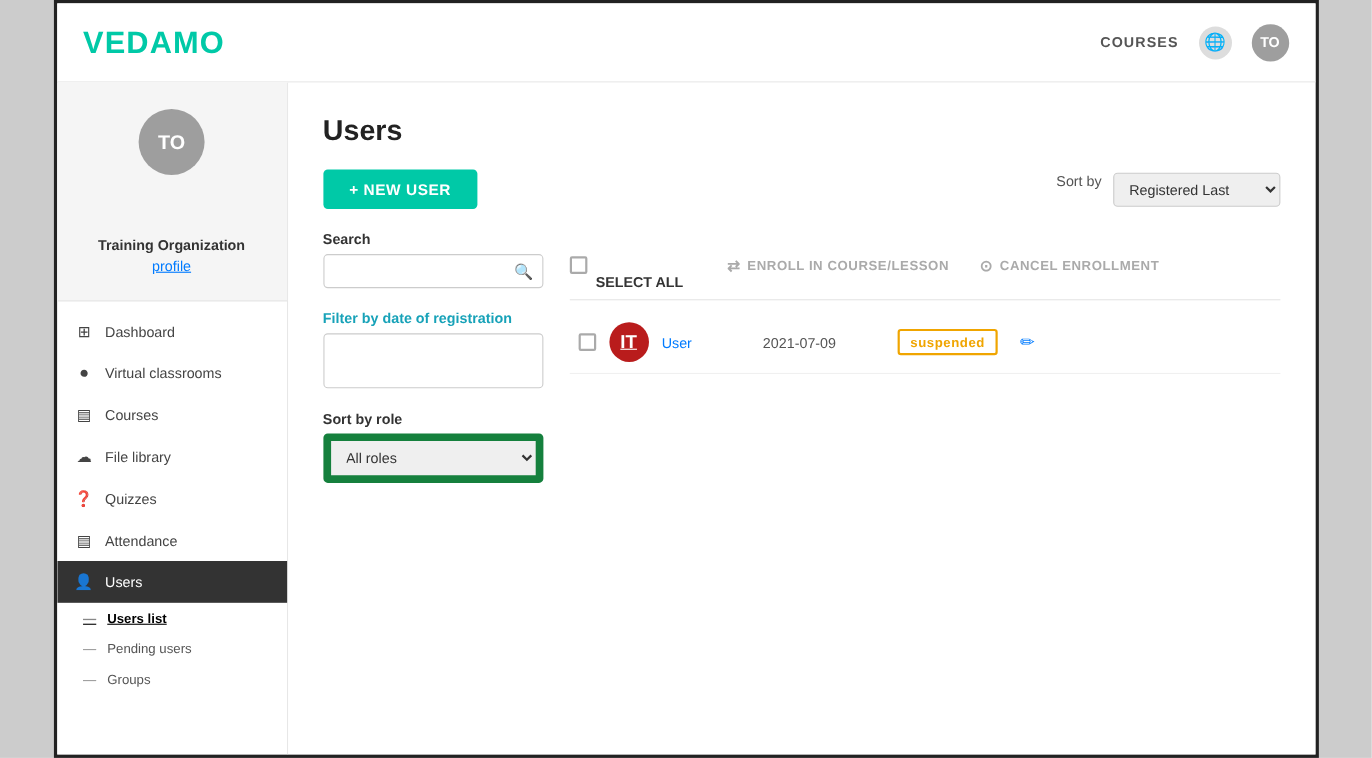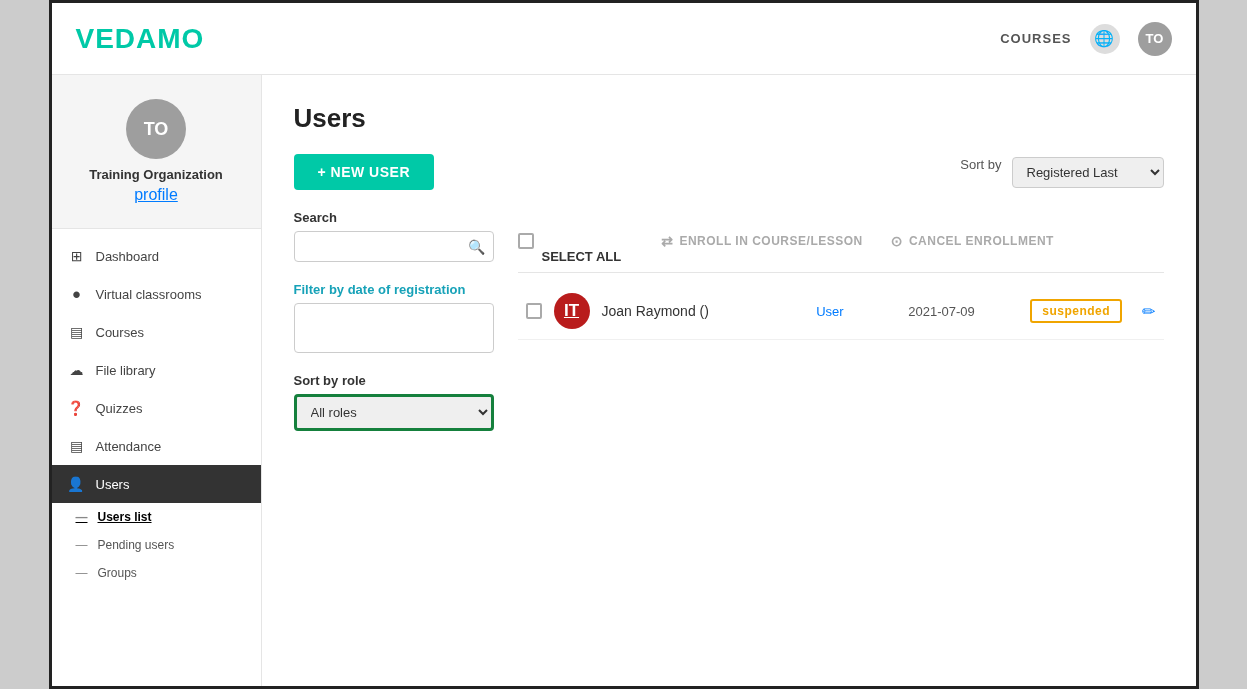--- a/index.html
+++ b/index.html
@@ -14,22 +14,22 @@
     .globe-icon { width: 30px; height: 30px; border-radius: 50%; background: #ddd; display: flex; align-items: center; justify-content: center; color: #555; font-size: 16px; cursor: pointer; }
     .user-avatar-header { width: 34px; height: 34px; border-radius: 50%; background: #9e9e9e; display: flex; align-items: center; justify-content: center; color: #fff; font-size: 13px; font-weight: 700; cursor: pointer; }
 
     
     .main-layout { display: flex; flex: 1; overflow: hidden; }
 
     
     .sidebar { width: 210px; flex-shrink: 0; background: #fff; border-right: 1px solid #e5e5e5; display: flex; flex-direction: column; padding-top: 0; }
     .org-section { padding: 24px 16px; display: flex; flex-direction: column; align-items: center; border-bottom: 1px solid #e5e5e5; background: #f5f5f5; }
     .org-avatar { width: 60px; height: 60px; border-radius: 50%; background: #9e9e9e; display: flex; align-items: center; justify-content: center; color: #fff; font-size: 18px; font-weight: 700; margin-bottom: 8px; }
-    .org-name { font-size: 13px; font-weight: 700; color: #333; text-align: center; margin-bottom: 4px; }
-    .org-profile-link { font-size: 16px; color: #007bff; text-decoration: underline; cursor: pointer; }
+    .org-name { font-size: 13px; font-weight: 700; color: #333; text-align: center; margin-bottom: 4px; margin-top: 48px; }
+    .org-profile-link { font-size: 13px; color: #007bff; text-decoration: underline; cursor: pointer; }
     
     .nav-items { flex: 1; padding: 8px 0; }
     .nav-item { display: flex; align-items: center; gap: 10px; padding: 10px 16px; cursor: pointer; font-size: 13px; color: #444; }
     .nav-item.active { background: #333; color: #fff; }
     .nav-icon { width: 18px; height: 18px; display: flex; align-items: center; justify-content: center; font-size: 14px; flex-shrink: 0; }
     
     .sub-nav { padding-left: 0; }
     .sub-nav-item { display: flex; align-items: center; gap: 6px; padding: 7px 16px 7px 24px; font-size: 12px; color: #555; cursor: pointer; }
     .sub-nav-item.active { color: #000; font-weight: 700; text-decoration: underline; }
     .sub-nav-item .dash { color: #888; margin-right: 4px; }
@@ -45,21 +45,21 @@
 
     
     .filter-and-list { display: flex; gap: 24px; }
     .filter-panel { width: 200px; flex-shrink: 0; }
     .filter-label { font-size: 13px; font-weight: 700; color: #333; margin-bottom: 6px; }
     .filter-label.date-label { color: #17a2b8; margin-top: 17px; }
     .search-input-wrap { position: relative; margin-bottom: 20px; }
     .search-input { width: 100%; border: 1px solid #ccc; padding: 7px 30px 7px 10px; font-size: 13px; border-radius: 4px; color: #333; }
     .search-icon { position: absolute; right: 8px; top: 50%; transform: translateY(-50%); color: #aaa; font-size: 14px; }
     .date-input { width: 100%; border: 1px solid #ccc; padding: 7px 10px; font-size: 13px; border-radius: 4px; color: #333; margin-bottom: 20px; height: 50px; }
-    .role-select { width: 100%; border: 3px solid #15803d; padding: 7px 10px; font-size: 13px; border-radius: 4px; color: #333; appearance: auto; cursor: pointer; }
+    .role-select { width: 100%; border: 7px solid #15803d; padding: 7px 10px; font-size: 13px; border-radius: 4px; color: #333; appearance: auto; cursor: pointer; }
 
     
     .user-list { flex: 1; }
     .list-actions { display: flex; align-items: center; gap: 0; padding: 8px 0; border-bottom: 1px solid #e5e5e5; margin-bottom: 10px; }
     .checkbox-wrap { display: flex; align-items: center; gap: 8px; margin-right: 10px; }
     .checkbox { width: 16px; height: 16px; border: 2px solid #aaa; border-radius: 2px; cursor: pointer; display: flex; align-items: center; justify-content: center; flex-shrink: 0; }
     .select-all-label { font-size: 13px; font-weight: 700; color: #333; cursor: pointer; margin-right: 18px; margin-top: 31px; }
     .action-btn { display: flex; align-items: center; gap: 6px; font-size: 12px; color: #aaa; cursor: pointer; padding: 4px 12px; border: none; background: none; letter-spacing: 0.5px; font-weight: 600; }
     .action-btn .action-icon { font-size: 14px; }
     .separator { color: #ddd; margin: 0 2px; }
@@ -190,24 +190,20 @@
             <span class="separator"></span>
             <button class="action-btn">
               <span class="action-icon">⊙</span>
               <span>CANCEL ENROLLMENT</span>
             </button>
           </div>
 
           <div class="user-row">
             <div class="checkbox"></div>
             <div class="user-initials-badge">IT</div>
-            <div class="user-name">
-              <span>Joan Raymond</span>
-              <span>()</span>
-            </div>
             <div class="user-role">User</div>
             <div class="user-date">2021-07-09</div>
             <div class="status-badge">suspended</div>
             <span class="edit-icon">✏</span>
           </div>
         </div>
       </div>
     </div>
   </div>
 </div>

